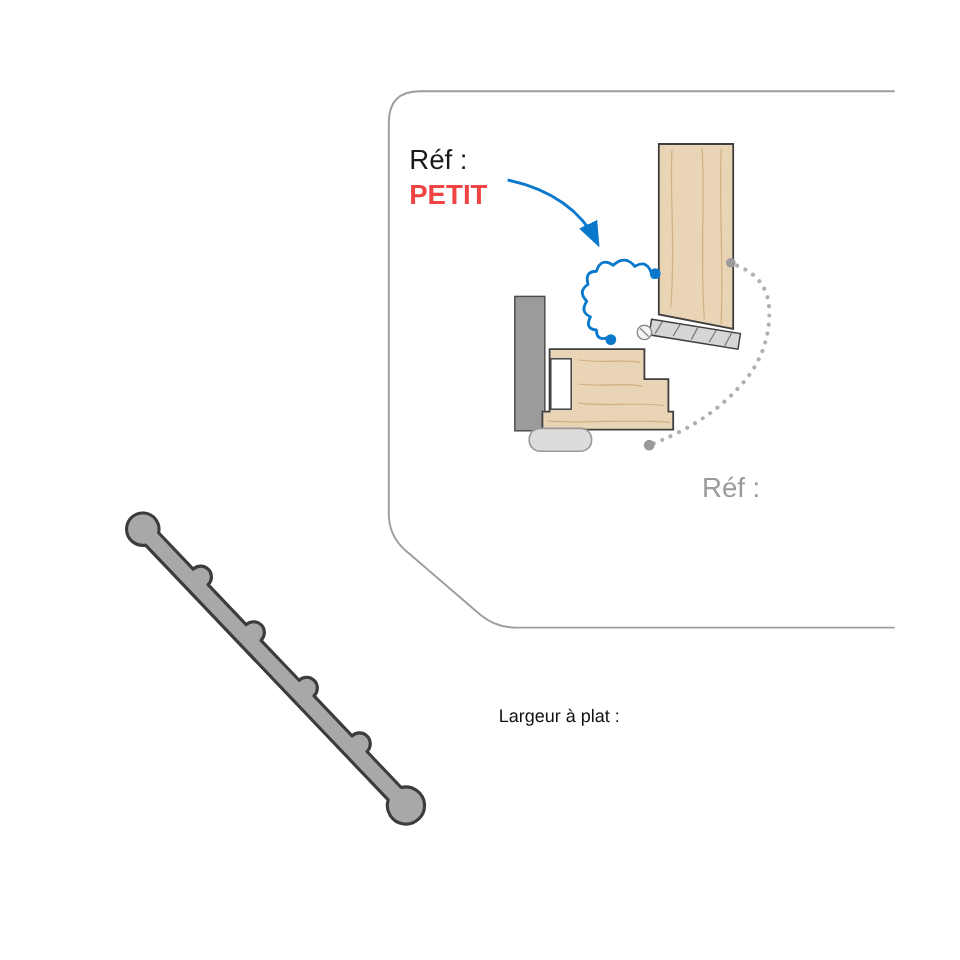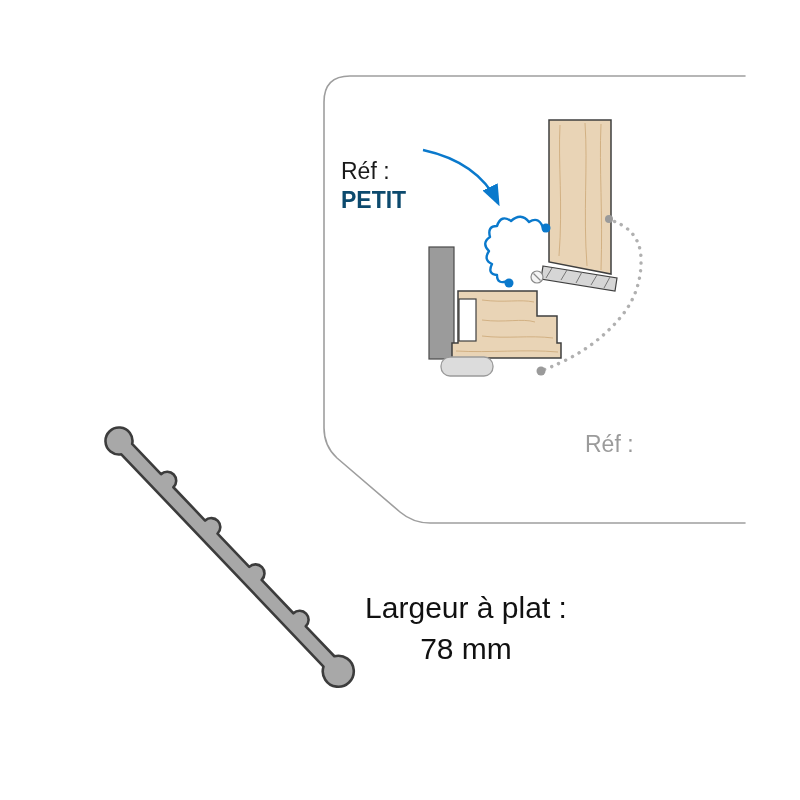--- a/index.html
+++ b/index.html
@@ -6,31 +6,31 @@
   .stage {
     position: relative;
     width: 800px;
     height: 800px;
     background: #ffffff;
     overflow: hidden;
     font-family: "Liberation Sans", sans-serif;
   }
   .stage svg { position: absolute; left: 0; top: 0; }
   .label { position: absolute; line-height: 1.25; }
-  .label .line1 { font-size: 23px; margin-top: 38px; }
+  .label .line1 { font-size: 23px; }
   .label .line2 { font-size: 23px; font-weight: bold; }
   #label-petit { left: 341px; top: 119px; color: #1a1a1a; }
-  #label-petit .line2 { color: #0c4a6e; }
+  #label-petit .line2 { color: #ef4444; }
   #label-intermed { left: 578px; top: 392px; color: #9b9b9b; }
   #label-intermed .line1 { padding-left: 7px; }
   #caption {
     left: 330px; top: 588px; width: 272px;
     text-align: center; color: #111111;
   }
-  #caption .cap1, #caption .cap2 { font-size: 30px; line-height: 1.35; }
+  #caption .cap1, #caption .cap2 { font-size: 15px; line-height: 1.35; }
 </style>
 </head>
 <body>
 
 <div class="stage">
 
   <svg width="800" height="800" viewBox="0 0 800 800">
     <defs>
       <marker id="arrow-blue" markerWidth="9" markerHeight="7" refX="7.5" refY="3.5" orient="auto">
         <path d="M0,0 L9,3.5 L0,7 Z" fill="#0a79cc"></path>
@@ -82,16 +82,15 @@
     <div class="line1">Réf :</div>
     <div class="line2">PETIT</div>
   </div>
 
   <div class="label" id="label-intermed">
     <div class="line1">Réf :</div>
   </div>
 
   <div class="label" id="caption">
     <div class="cap1">Largeur à plat :</div>
-    <div class="cap2">78 mm</div>
   </div>
 
 </div>
 
 </body></html>

